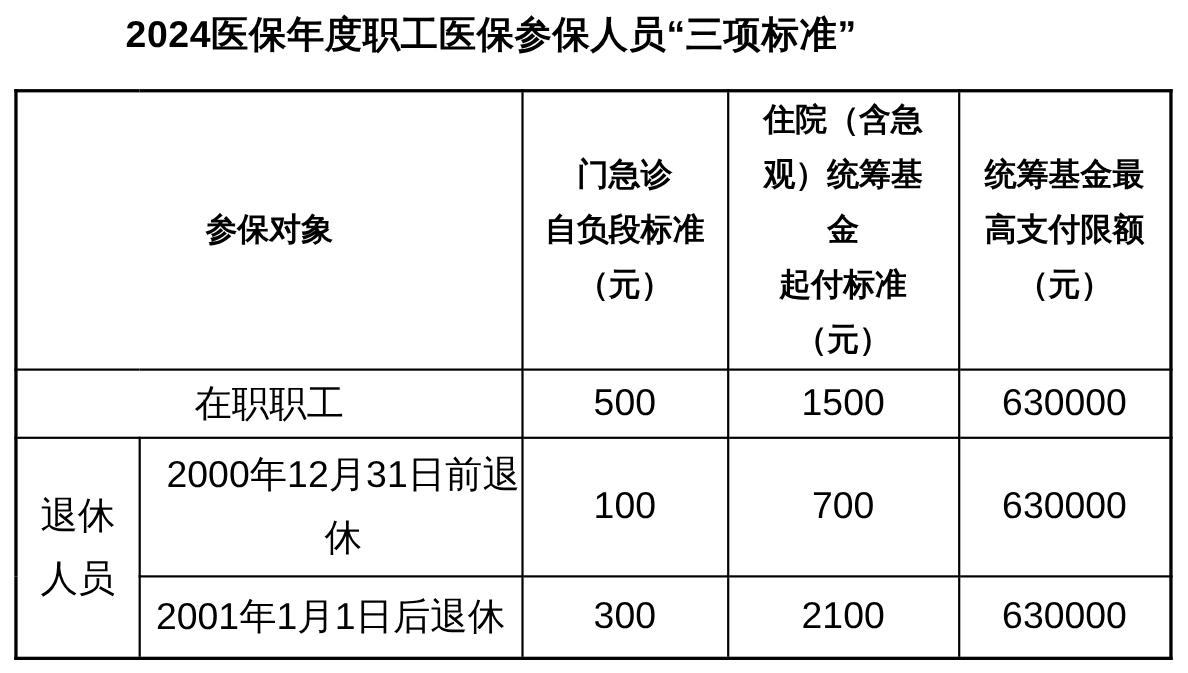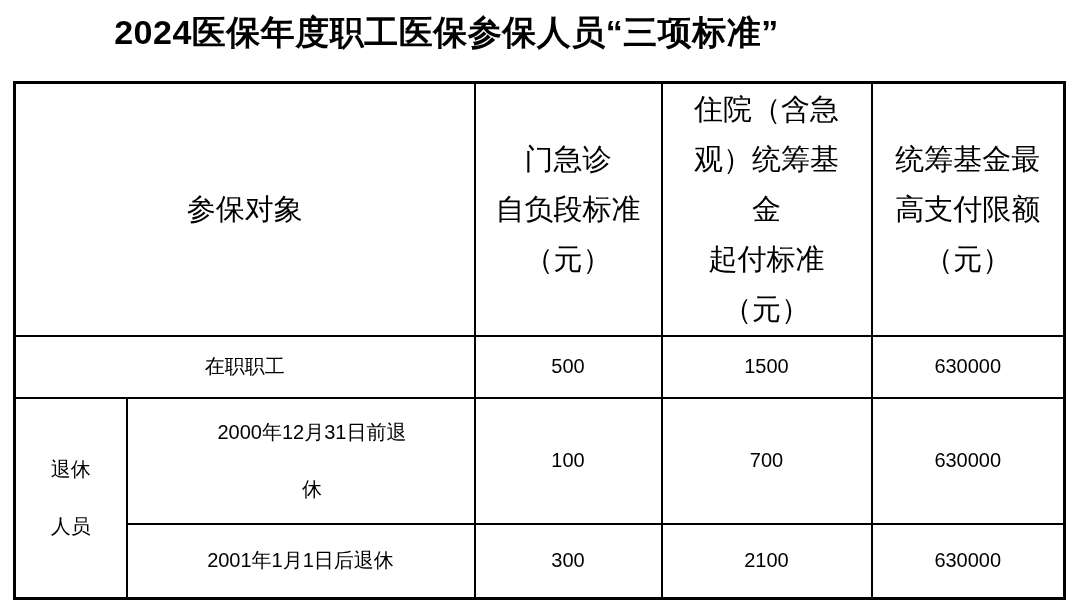--- a/index.html
+++ b/index.html
@@ -35,28 +35,28 @@
     width: 1050px;
     border-collapse: collapse;
     table-layout: fixed;
     border: 3px solid #000000;
   }
   table.std td {
     border: 2px solid #000000;
     text-align: center;
     vertical-align: middle;
     padding: 0;
-    font-size: 20px;
+    font-size: 34px;
     font-weight: 400;
     overflow: hidden;
   }
   tr.header-row { height: 253px; }
   tr.header-row td {
     font-size: 29px;
-    font-weight: 400;
+    font-weight: 700;
     line-height: 50px;
   }
   tr.row-active  { height: 62px;  }
   tr.row-before  { height: 126px; }
   tr.row-after   { height: 75px;  }
   .line { white-space: nowrap; }
   .lh-lg .line { line-height: 57px; margin-left: 23px; }
   .group-cell { line-height: 57px; }
 </style>
 </head>

